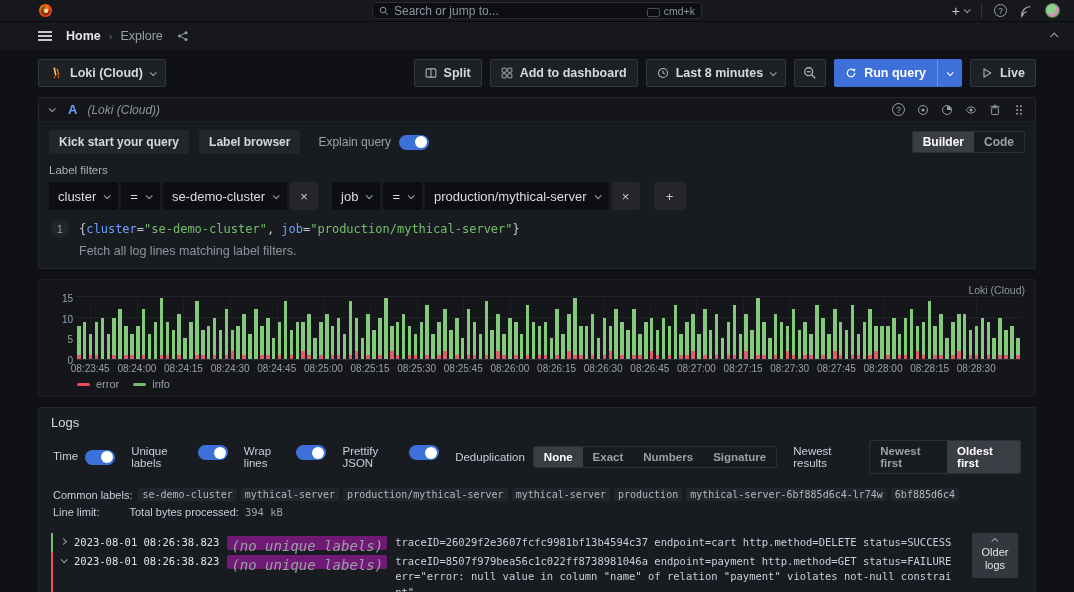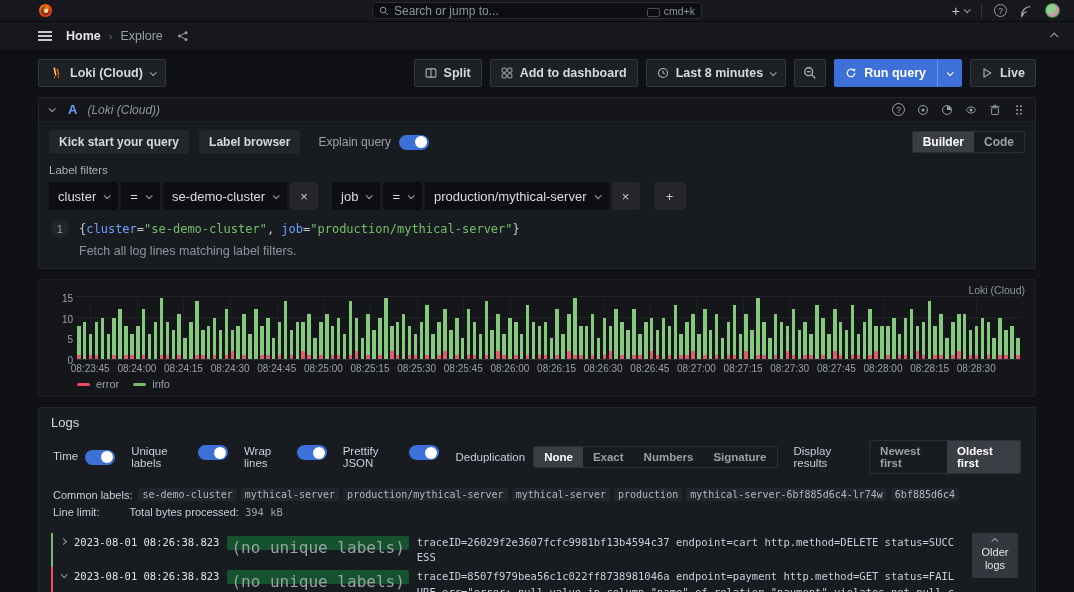--- a/index.html
+++ b/index.html
@@ -117,21 +117,21 @@
   .gap18 { width:18px; }
   .download-btn { position:absolute; right:0; top:8px; background:#34373d; border:none; color:#e3e4e8;}
 
   .logs-body { display:flex; gap:10px; margin-top:8px;}
   .log-rows { flex:1; min-width:0;}
   .log-row { display:flex; gap:8px; font-family:"DejaVu Sans Mono","Liberation Mono",monospace; font-size:10.5px; color:#d3d4d8; padding:2px 0 2px 8px; line-height:1.45;}
   .lvl-green { border-left:2.5px solid #73bf69; }
   .lvl-red   { border-left:2.5px solid #f2495c; }
   .row-chev { flex:0 0 auto; margin-top:4px;}
   .log-time { white-space:nowrap; color:#e3e4e8;}
-  .log-chip { background:#14532d; border-radius:2px; padding:0 4px; color:#9aa0a6; font-size:16px; white-space:nowrap; height:14px; align-self:flex-start; margin-top:1px;}
+  .log-chip { background:#701a75; border-radius:2px; padding:0 4px; color:#9aa0a6; font-size:14px; white-space:nowrap; height:14px; align-self:flex-start; margin-top:1px;font-style:italic;}
   .log-msg { flex:1; min-width:0; word-break:break-all; color:#ccccdc;}
 
   .logs-rail { width:56px; flex:0 0 auto; display:flex; flex-direction:column; align-items:center;}
   .older-btn { background:#34373d; border-radius:2px; width:46px; padding:5px 2px 6px 2px; text-align:center; font-size:11px; color:#e3e4e8; line-height:1.2; cursor:pointer; display:flex; flex-direction:column; align-items:center; gap:3px;}
 
   svg.icn12 { width:12px; height:12px; display:block;}
   svg.icn14 { width:14px; height:14px; display:block;}
 </style>
 </head>
 <body>
@@ -1098,21 +1098,21 @@
       <span class="dedup">
         <span>Deduplication</span>
         <span class="seg-group lg">
           <span class="sel">None</span>
           <span>Exact</span>
           <span>Numbers</span>
           <span>Signature</span>
         </span>
       </span>
       <span class="logs-controls-right">
-        <span>Display results</span>
+        <span>Newest results</span>
         <span class="seg-group lg">
           <span>Newest first</span>
           <span class="sel">Oldest first</span>
         </span>
       </span>
     </div>
 
     <div class="meta">
       <div class="meta-row">
         <span class="meta-label">Common labels:</span>

